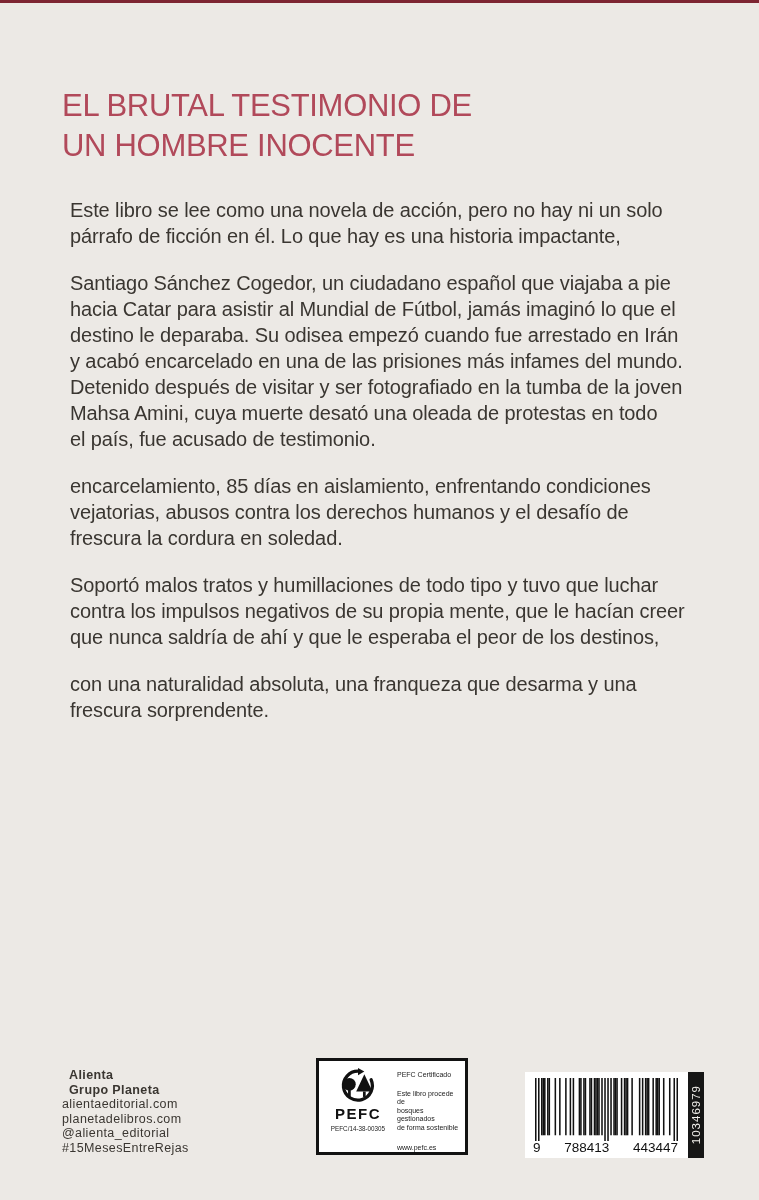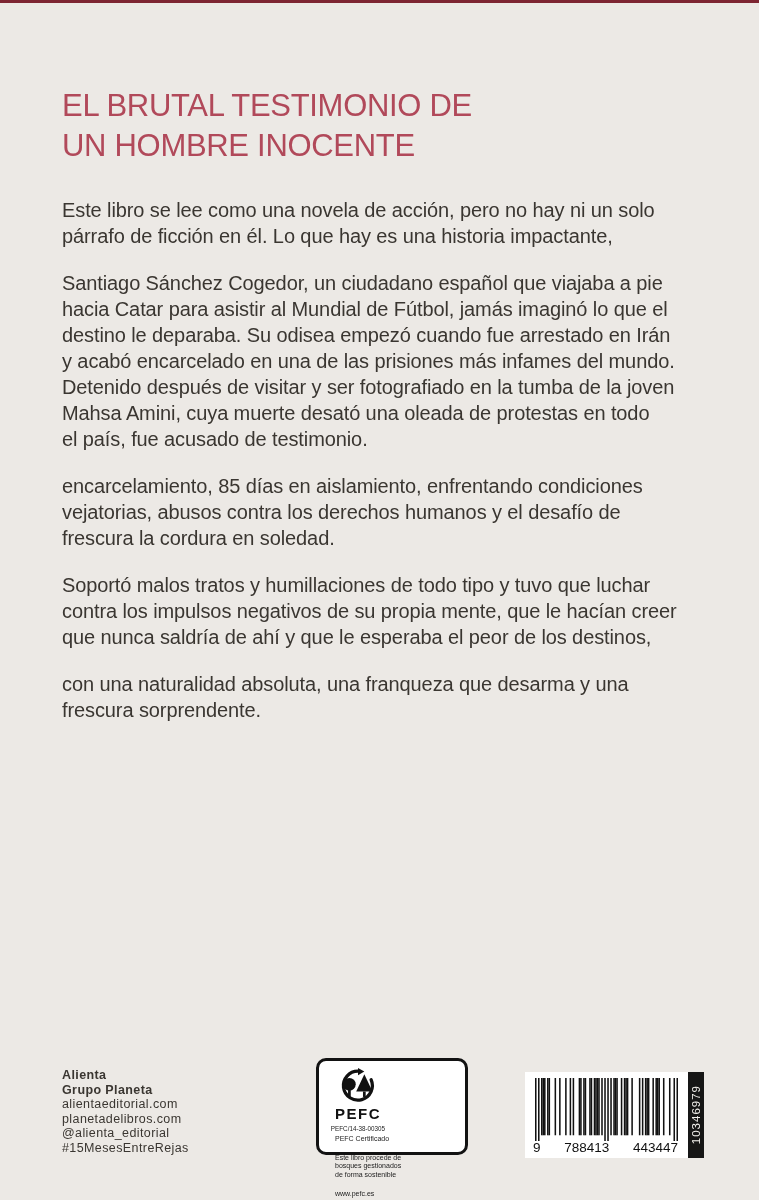--- a/index.html
+++ b/index.html
@@ -19,32 +19,32 @@
     position:absolute;left:62px;top:86px;
     font-size:31px;font-weight:400;line-height:40px;
     letter-spacing:-0.3px;
     color:var(--accent,#b1495a);
     white-space:nowrap;
   }
   .body-copy{
     position:absolute;left:62px;top:197px;width:660px;
     font-size:20px;line-height:26px;letter-spacing:-0.1px;
   }
-  .body-copy .para{margin:0 0 21px 0;}
+  .body-copy .para{margin:0 0 21px 8px;}
   .body-copy .line{white-space:nowrap;}
   .footer-left{
     position:absolute;left:62px;top:1068px;
     font-size:12.5px;line-height:14.6px;letter-spacing:0.4px;
   }
-  .footer-left .b{font-weight:700;}
+  .footer-left .b{font-weight:700;margin-left:7px;}
   
   .pefc-box{
     position:absolute;left:316px;top:1058px;width:152px;height:97px;
-    background:#ffffff;border:3px solid #121212;border-radius:10px;
-    box-sizing:border-box;display:flex;flex-direction:column;
+    background:#ffffff;border:3px solid #121212;border-radius:0;
+    box-sizing:border-box;display:flex;flex-direction:row;
     padding:7px 6px 5px 8px;
   }
   .pefc-left{width:62px;display:flex;flex-direction:column;align-items:center;}
   .pefc-logo{width:44px;height:38px;}
   .pefc-word{font-size:15px;font-weight:700;letter-spacing:1.5px;color:#111;line-height:16px;}
   .pefc-cert{font-size:6.3px;color:#222;margin-top:3px;white-space:nowrap;}
   .pefc-right{flex:1;padding-left:8px;padding-top:3px;font-size:7px;line-height:8.6px;color:#222;}
   .pefc-right .certified{margin-bottom:10px;}
   .pefc-right .website{margin-top:11px;}
   

